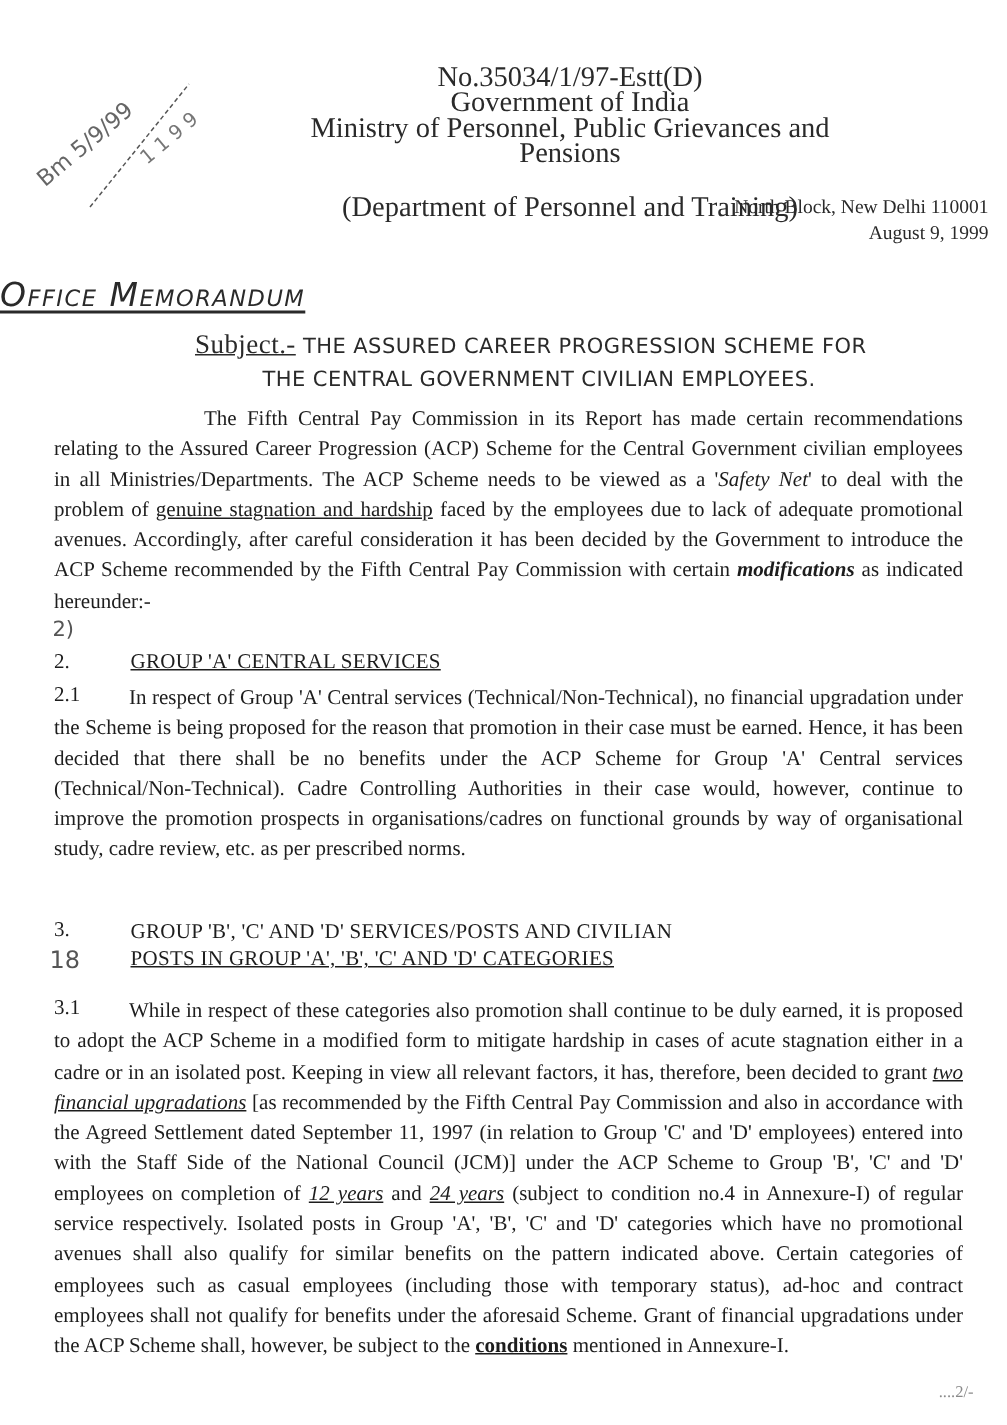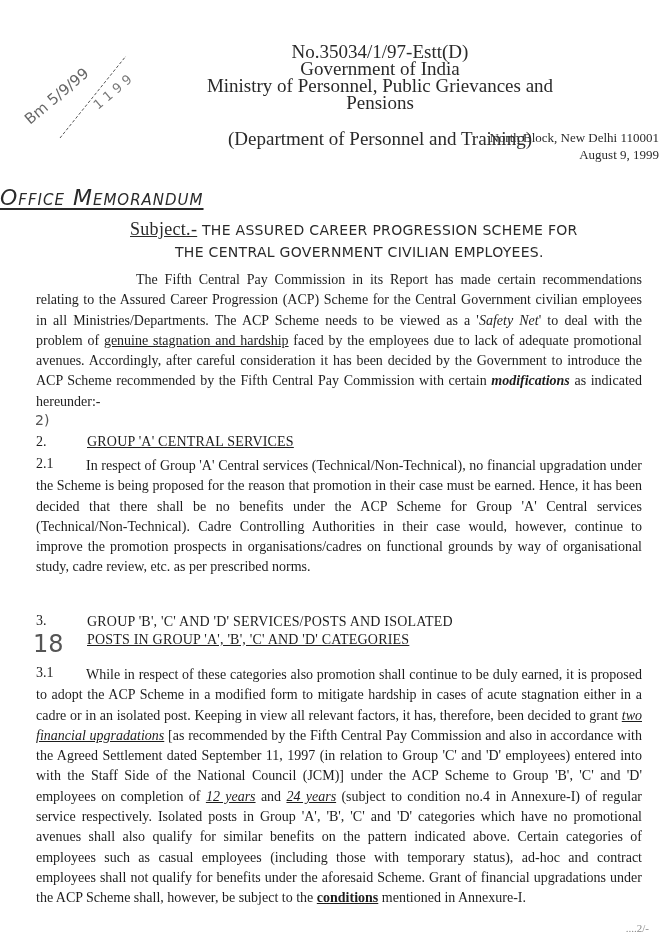--- a/index.html
+++ b/index.html
@@ -71,23 +71,23 @@
 
 <div class="abs hand" style="left:35px; top:412px;">2)</div>
 
 <div class="abs num" style="left:36px; top:434px;">2.</div>
 <div class="abs sec-head" style="left:87px; top:434px;">GROUP 'A' CENTRAL SERVICES</div>
 
 <div class="abs num" style="left:36px; top:456px;">2.1</div>
 <div class="abs para" style="top:456px; text-indent:50px;">In respect of Group 'A' Central services (Technical/Non-Technical), no financial upgradation under the Scheme is being proposed for the reason that promotion in their case must be earned. Hence, it has been decided that there shall be no benefits under the ACP Scheme for Group 'A' Central services (Technical/Non-Technical). Cadre Controlling Authorities in their case would, however, continue to improve the promotion prospects in organisations/cadres on functional grounds by way of organisational study, cadre review, etc. as per prescribed norms.</div>
 
 <div class="abs num" style="left:36px; top:613px;">3.</div>
-<div class="abs hand" style="left:33px; top:630px; font-size:24px;">18</div>
+<div class="abs hand" style="left:33px; top:630px; font-size:16px;">18</div>
 <div class="abs sec-head2" style="left:87px; top:613px;">
-  <div>GROUP 'B', 'C' AND 'D' SERVICES/POSTS AND ISOLATED</div>
+  <div>GROUP 'B', 'C' AND 'D' SERVICES/POSTS AND CIVILIAN</div>
   <div class="u">POSTS IN GROUP 'A', 'B', 'C' AND 'D' CATEGORIES</div>
 </div>
 
 <div class="abs num" style="left:36px; top:665px;">3.1</div>
 <div class="abs para" style="top:665px; text-indent:50px;">
   <span>While in respect of these categories also promotion shall continue to be duly earned, it is proposed to adopt the ACP Scheme in a modified form to mitigate hardship in cases of acute stagnation either in a cadre or in an isolated post. Keeping in view all relevant factors, it has, therefore, been decided to grant </span><span class="u i">two financial upgradations</span><span> [as recommended by the Fifth Central Pay Commission and also in accordance with the Agreed Settlement dated September 11, 1997 (in relation to Group 'C' and 'D' employees) entered into with the Staff Side of the National Council (JCM)] under the ACP Scheme to Group 'B', 'C' and 'D' employees on completion of </span><span class="u i">12 years</span><span> and </span><span class="u i">24 years</span><span> (subject to condition no.4 in Annexure-I) of regular service respectively. Isolated posts in Group 'A', 'B', 'C' and 'D' categories which have no promotional avenues shall also qualify for similar benefits on the pattern indicated above. Certain categories of employees such as casual employees (including those with temporary status), ad-hoc and contract employees shall not qualify for benefits under the aforesaid Scheme. Grant of financial upgradations under the ACP Scheme shall, however, be subject to the </span><span class="u" style="font-weight:bold;">conditions</span><span> mentioned in Annexure-I.</span>
 </div>
 
 <div class="abs faded" style="right:22px; top:922px; font-size:11px;">....2/-</div>
 

